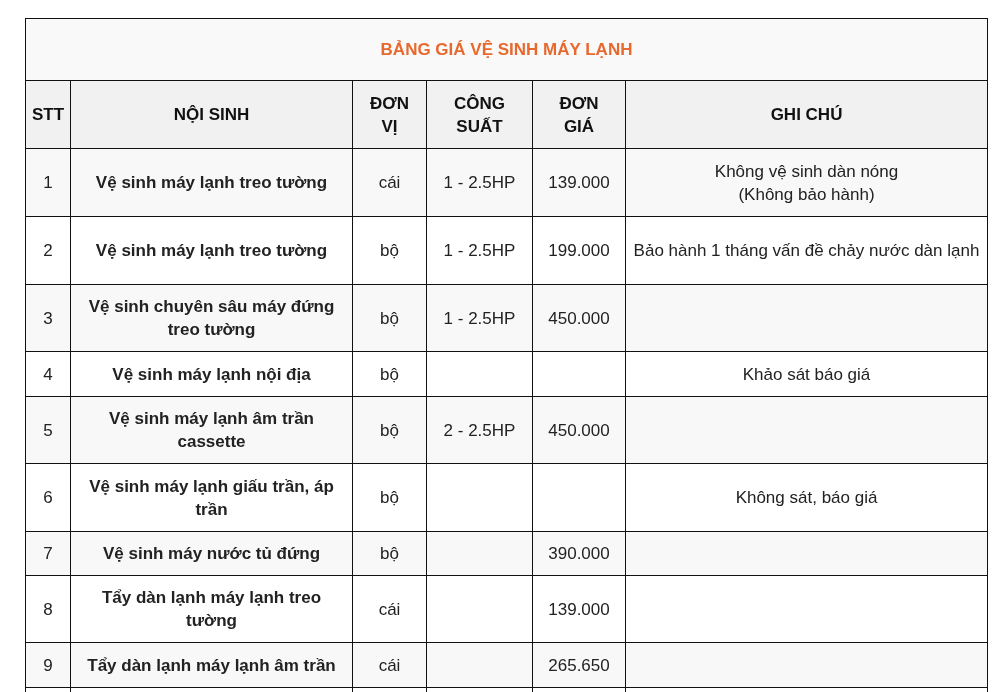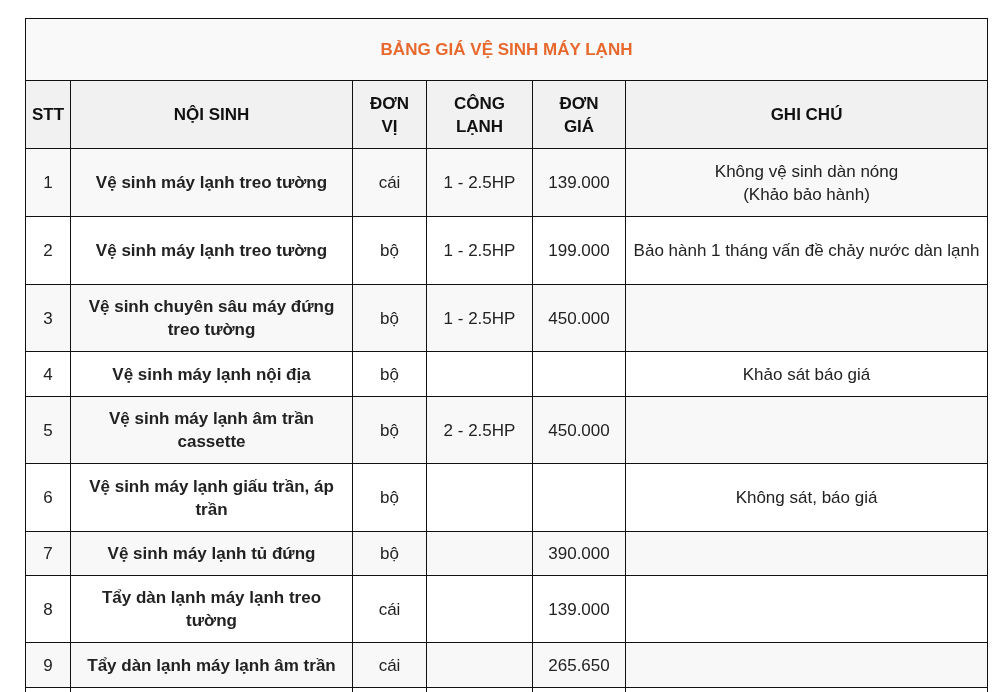--- a/index.html
+++ b/index.html
@@ -34,32 +34,32 @@
       <col style="width:362px">
   </colgroup>
   <tbody>
       <tr>
     <td colspan="6" class="title-cell">BẢNG GIÁ VỆ SINH MÁY LẠNH</td>
   </tr>
   <tr>
     <th class="stt-h">STT</th>
     <th>NỘI SINH</th>
     <th><span>ĐƠN</span><br><span>VỊ</span></th>
-    <th><span>CÔNG</span><br><span>LẠNH</span></th>
+    <th><span>CÔNG</span><br><span>SUẤT</span></th>
     <th><span>ĐƠN</span><br><span>GIÁ</span></th>
     <th>GHI CHÚ</th>
   </tr>
 
   <tr class="odd" style="height:68px">
     <td class="stt">1</td>
     <td class="name">Vệ sinh máy lạnh treo tường</td>
     <td>cái</td>
     <td>1 - 2.5HP</td>
     <td>139.000</td>
-    <td><span>Không vệ sinh dàn nóng</span><br><span>(Khảo bảo hành)</span></td>
+    <td><span>Không vệ sinh dàn nóng</span><br><span>(Không bảo hành)</span></td>
   </tr>
   <tr class="even" style="height:68px">
     <td class="stt">2</td>
     <td class="name">Vệ sinh máy lạnh treo tường</td>
     <td>bộ</td>
     <td>1 - 2.5HP</td>
     <td>199.000</td>
     <td>Bảo hành 1 tháng vấn đề chảy nước dàn lạnh</td>
   </tr>
   <tr class="odd" style="height:67px">
@@ -89,21 +89,21 @@
   <tr class="even" style="height:68px">
     <td class="stt">6</td>
     <td class="name">Vệ sinh máy lạnh giấu trần, áp trần</td>
     <td>bộ</td>
     <td></td>
     <td></td>
     <td>Không sát, báo giá</td>
   </tr>
   <tr class="odd" style="height:44px">
     <td class="stt">7</td>
-    <td class="name">Vệ sinh máy lạnh tủ đứng</td>
+    <td class="name">Vệ sinh máy nước tủ đứng</td>
     <td>bộ</td>
     <td></td>
     <td>390.000</td>
     <td></td>
   </tr>
   <tr class="even" style="height:67px">
     <td class="stt">8</td>
     <td class="name">Tẩy dàn lạnh máy lạnh treo tường</td>
     <td>cái</td>
     <td></td>

